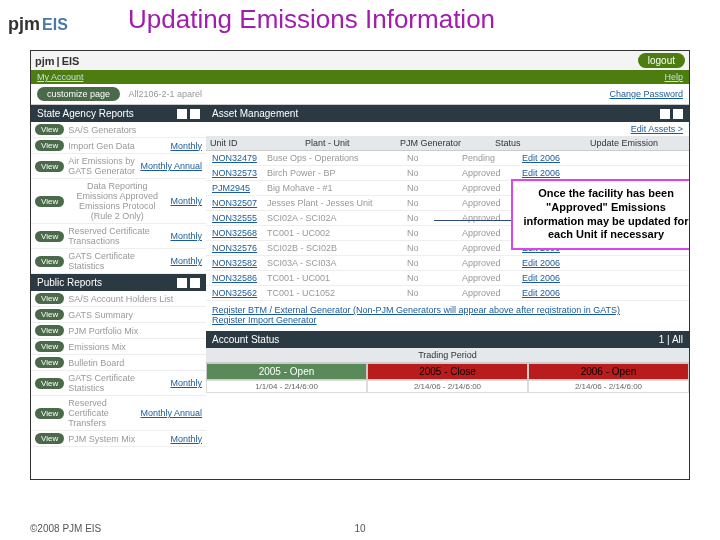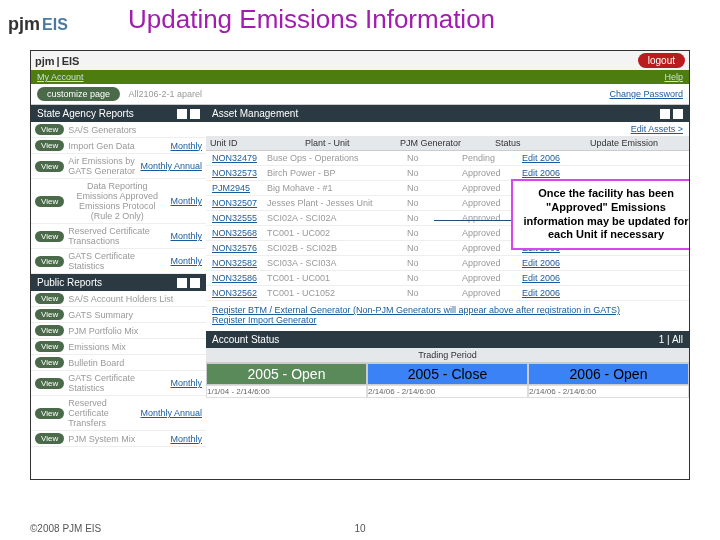--- a/index.html
+++ b/index.html
@@ -5,21 +5,21 @@
   * { box-sizing: border-box; margin: 0; padding: 0; }
   body { font-family: Arial, sans-serif; font-size: 10px; background: #fff; width: 720px; height: 540px; overflow: hidden; position: relative; }
   .slide-header { display: flex; align-items: flex-start; padding: 4px 8px 0 8px; }
   .logo { width: 120px; height: 40px; display: flex; align-items: center; }
   .logo-text { font-size: 18px; font-weight: bold; color: #333; }
   .logo-text .eis { font-size: 16px; color: #4a7aa3; margin-left: 2px; }
   .slide-title { flex: 1; text-align: left; font-size: 26px; color: #a21caf; padding-right: 6px; }
   .app { border: 1px solid #333; margin: 6px 30px 0 30px; background: #fff; position: relative; height: 430px; overflow: hidden; }
   .app-top { display: flex; justify-content: space-between; align-items: center; padding: 2px 4px; background: #f4f4f4; }
   .small-logo { font-size: 11px; font-weight: bold; color: #333; display:flex; align-items:center; gap:2px;}
-  .logout { background: #b91c1c; color: #fff; border-radius: 10px; padding: 2px 10px; font-size: 10px; }
+  .logout { background: #4d7c0f; color: #fff; border-radius: 10px; padding: 2px 10px; font-size: 10px; }
   .dark-bar { background: #4d7c0f; color: #fff; display: flex; justify-content: space-between; padding: 2px 6px; font-size: 9px; }
   .dark-bar a { color: #cde; text-decoration: underline; }
   .account-row { display: flex; justify-content: space-between; align-items: center; padding: 3px 6px; font-size: 9px; background:#fff; border-bottom:1px solid #ccc;}
   .btn-pill { background: #4a6a4a; color: #fff; border-radius: 10px; padding: 2px 10px; font-size: 9px; display:inline-block;}
   .layout { display: flex; }
   .sidebar { width: 175px; }
   .main { flex: 1; position: relative; }
   .panel-head { background: #2b3a42; color: #fff; padding: 3px 6px; font-size: 10px; display: flex; justify-content: space-between; align-items: center; }
   .panel-head .ctrl { display:flex; gap:3px;}
   .panel-head .box { width:10px;height:10px;background:#fff; display:inline-block;}
@@ -27,25 +27,25 @@
   .list-row { display: flex; padding: 2px 4px; border-bottom: 1px solid #eee; align-items:center; gap:4px;}
   .chip { background:#4a6a4a; color:#fff; border-radius:6px; padding:1px 6px; font-size:8px;}
   .link { color:#1a5b9c; text-decoration:underline; }
   .muted { color:#999; filter: blur(0.4px); }
   .light-head { background:#e4e8eb; color:#333; font-size:9px; display:flex; padding:2px 4px; border-bottom:1px solid #ccc;}
   .light-head div { flex:1; }
   .tbl { font-size: 9px; }
   .tbl-row { display:flex; padding:2px 4px; border-bottom:1px solid #eee; }
   .tbl-row div { padding: 0 2px; }
   .c1{width:55px;} .c2{width:140px;} .c3{width:55px;} .c4{width:60px;} .c5{width:70px;}
-  .status-row { display:flex; background:#3b82f6; font-size:14px; }
+  .status-row { display:flex; background:#b91c1c; font-size:10px; }
   .status-cell { flex:1; padding:2px 4px; border:1px solid #ccc; text-align:center;}
   .status-cell.green{ background:#5a8a5a; color:#fff;}
   .status-sub { display:flex; font-size:8px;}
-  .status-sub div{flex:1; padding:1px 0; border:1px solid #ddd; color:#666; overflow:hidden; white-space:nowrap;}
+  .status-sub div{flex:1; padding:1px 0; border:1px solid #ddd; text-align:center; color:#666; overflow:hidden; white-space:nowrap;}
   .callout { position:absolute; right:-12px; top:74px; width:190px; background:#fff; border:2px solid #d946ef; padding:6px 8px; font-size:11px; font-weight:bold; text-align:center; z-index:10; line-height:1.25;}
   .callout-line { position:absolute; right:175px; top:115px; width:80px; height:0; border-top:1px solid #2b4a7a; z-index:9;}
   .small-link { font-size:9px; color:#1a5b9c; text-decoration:underline; text-align:right; padding:2px 6px;}
   .footer { position:absolute; bottom:6px; left:30px; right:30px; display:flex; justify-content:flex-start; font-size:10px; color:#555;}
   .footer .pnum{ position:absolute; left:50%; transform:translateX(-50%);}
   .spacer { height:2px;}
 </style>
 </head>
 <body>
 

